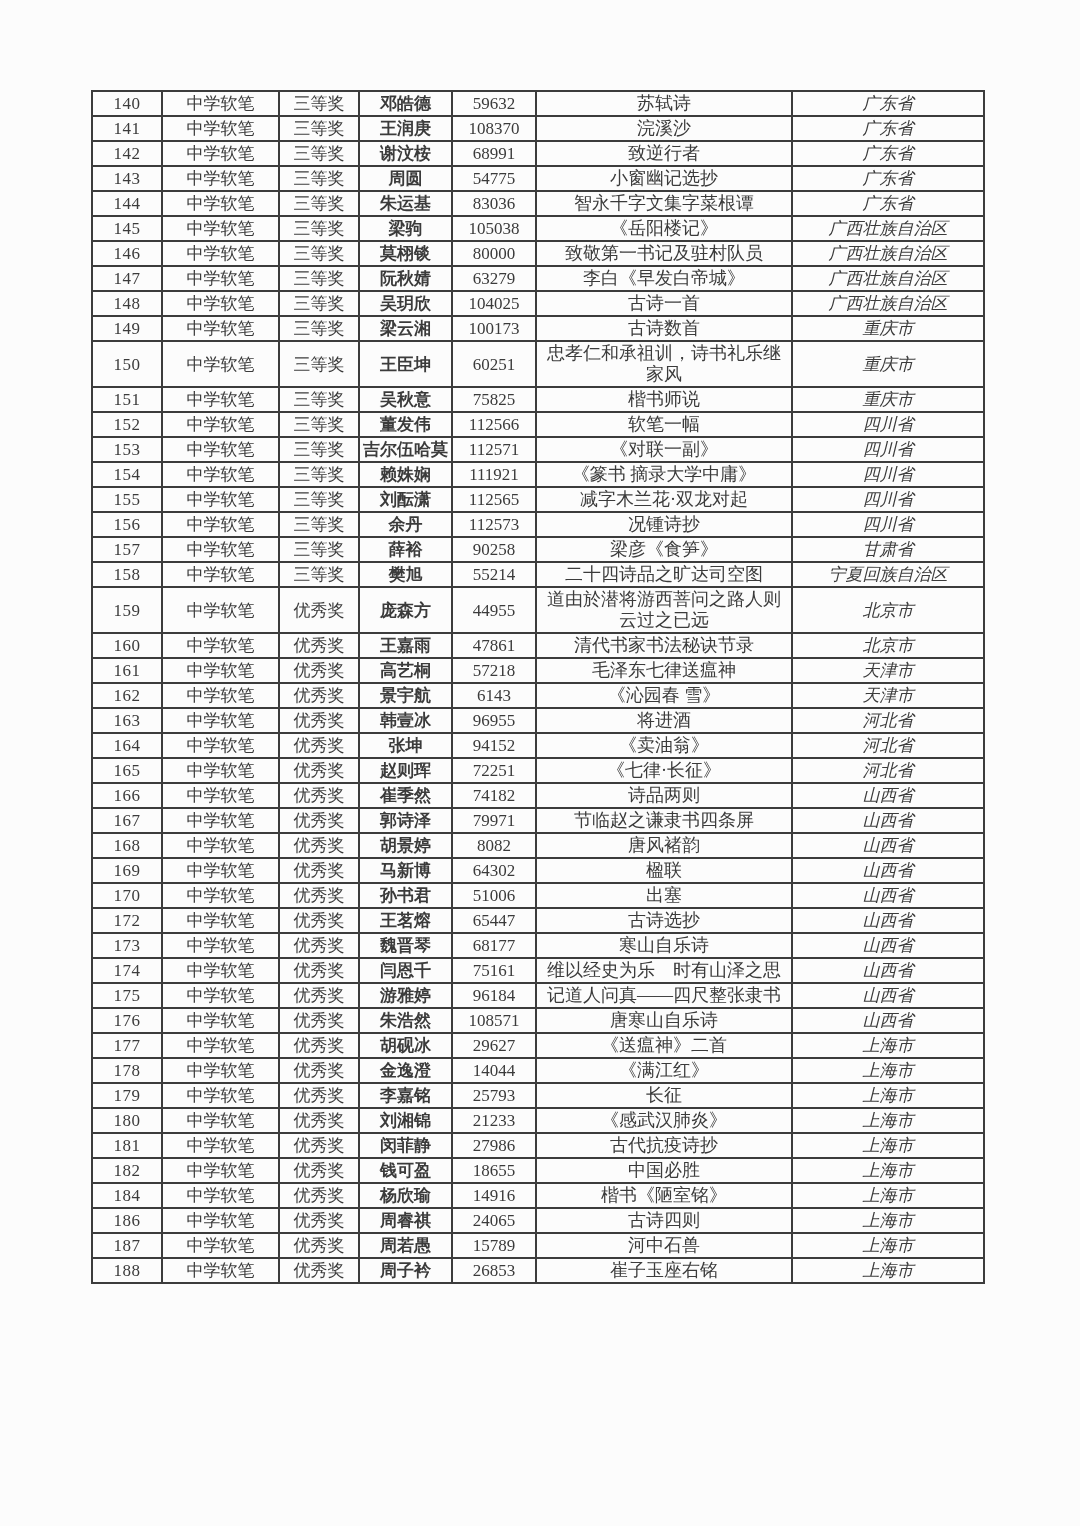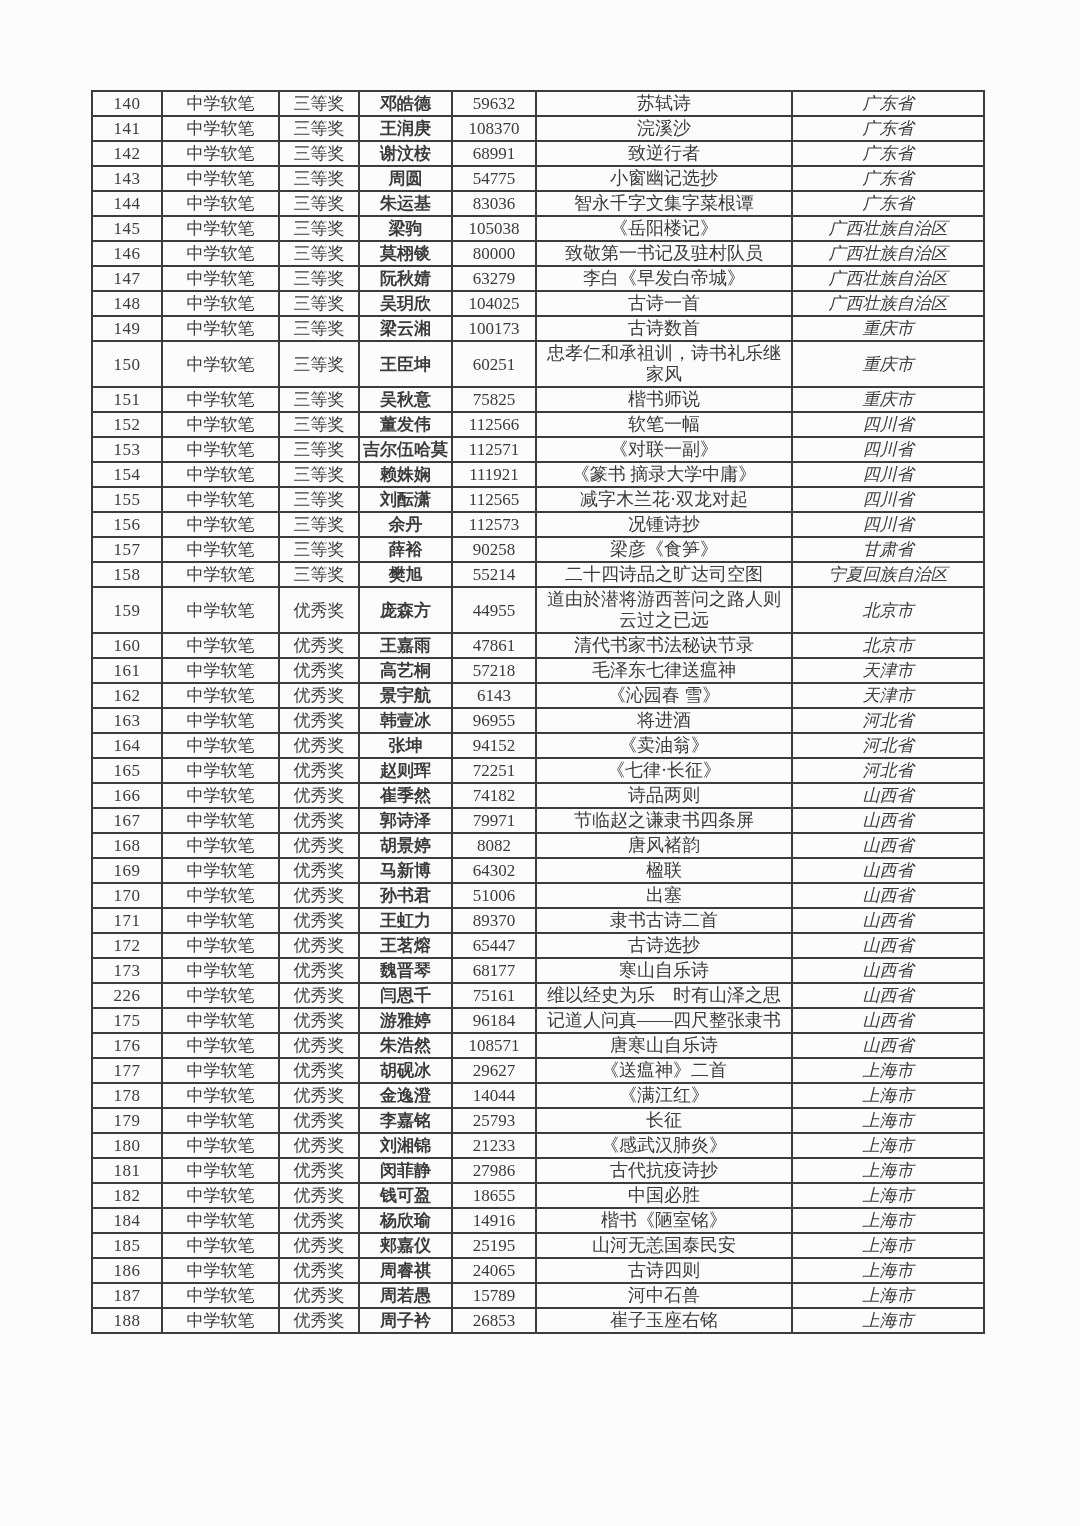--- a/index.html
+++ b/index.html
@@ -339,48 +339,39 @@
         <tr>
           <td class="col-no">170</td>
           <td class="col-category">中学软笔</td>
           <td class="col-award">优秀奖</td>
           <td class="col-name">孙书君</td>
           <td class="col-id">51006</td>
           <td class="col-work">出塞</td>
           <td class="col-region">山西省</td>
         </tr>
         <tr>
-          <td class="col-no">171</td>
-          <td class="col-category">中学软笔</td>
-          <td class="col-award">优秀奖</td>
-          <td class="col-name">王虹力</td>
-          <td class="col-id">89370</td>
-          <td class="col-work">隶书古诗二首</td>
-          <td class="col-region">山西省</td>
-        </tr>
-        <tr>
           <td class="col-no">172</td>
           <td class="col-category">中学软笔</td>
           <td class="col-award">优秀奖</td>
           <td class="col-name">王茗熔</td>
           <td class="col-id">65447</td>
           <td class="col-work">古诗选抄</td>
           <td class="col-region">山西省</td>
         </tr>
         <tr>
           <td class="col-no">173</td>
           <td class="col-category">中学软笔</td>
           <td class="col-award">优秀奖</td>
           <td class="col-name">魏晋琴</td>
           <td class="col-id">68177</td>
           <td class="col-work">寒山自乐诗</td>
           <td class="col-region">山西省</td>
         </tr>
         <tr>
-          <td class="col-no">226</td>
+          <td class="col-no">174</td>
           <td class="col-category">中学软笔</td>
           <td class="col-award">优秀奖</td>
           <td class="col-name">闫恩千</td>
           <td class="col-id">75161</td>
           <td class="col-work">维以经史为乐　时有山泽之思</td>
           <td class="col-region">山西省</td>
         </tr>
         <tr>
           <td class="col-no">175</td>
           <td class="col-category">中学软笔</td>
@@ -453,29 +444,20 @@
           <td class="col-work">中国必胜</td>
           <td class="col-region">上海市</td>
         </tr>
         <tr>
           <td class="col-no">184</td>
           <td class="col-category">中学软笔</td>
           <td class="col-award">优秀奖</td>
           <td class="col-name">杨欣瑜</td>
           <td class="col-id">14916</td>
           <td class="col-work">楷书《陋室铭》</td>
-          <td class="col-region">上海市</td>
-        </tr>
-        <tr>
-          <td class="col-no">185</td>
-          <td class="col-category">中学软笔</td>
-          <td class="col-award">优秀奖</td>
-          <td class="col-name">郏嘉仪</td>
-          <td class="col-id">25195</td>
-          <td class="col-work">山河无恙国泰民安</td>
           <td class="col-region">上海市</td>
         </tr>
         <tr>
           <td class="col-no">186</td>
           <td class="col-category">中学软笔</td>
           <td class="col-award">优秀奖</td>
           <td class="col-name">周睿祺</td>
           <td class="col-id">24065</td>
           <td class="col-work">古诗四则</td>
           <td class="col-region">上海市</td>

